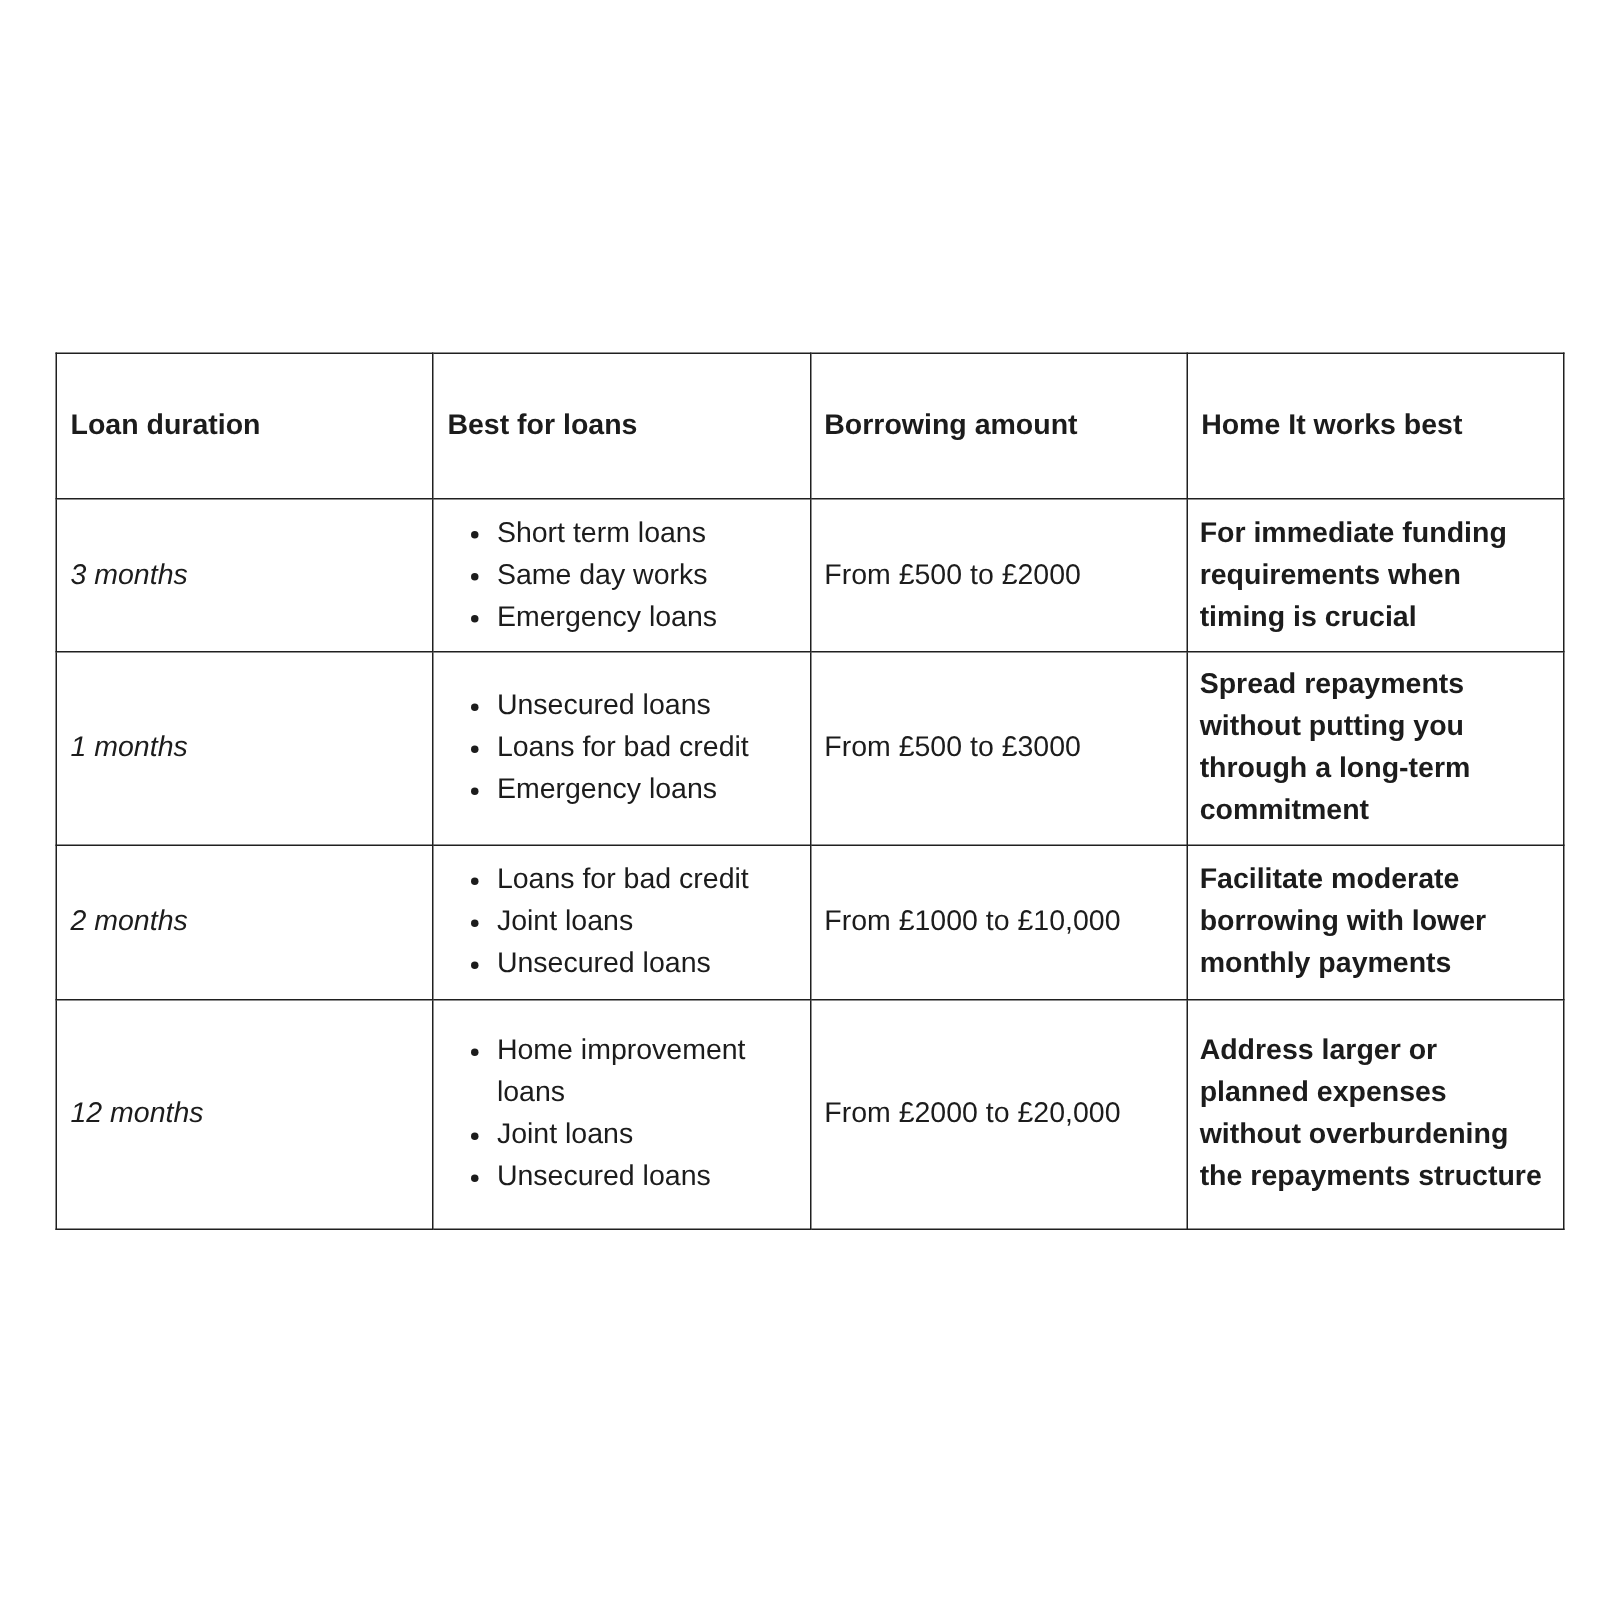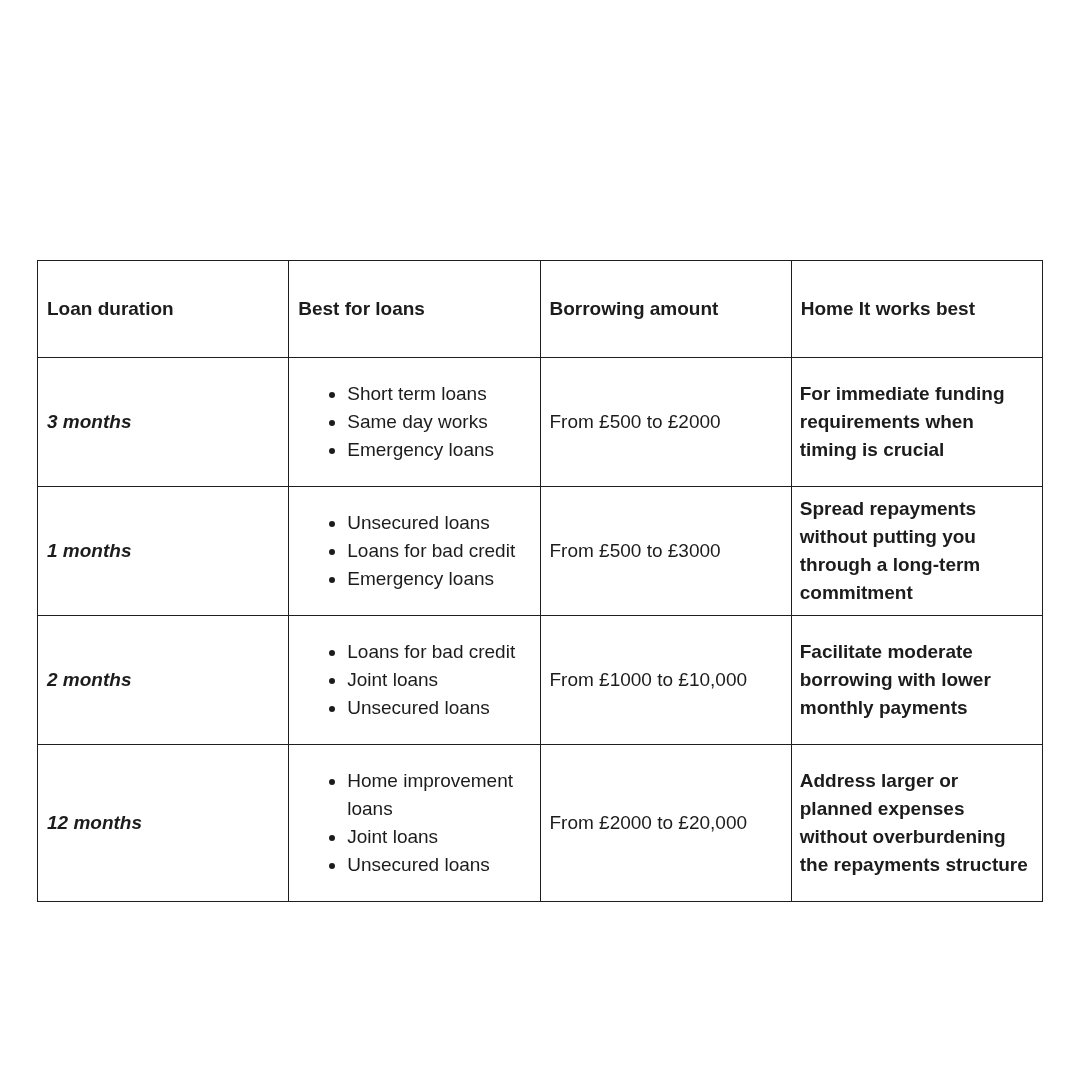--- a/index.html
+++ b/index.html
@@ -13,21 +13,21 @@
   .canvas {
     position: relative;
     width: 1080px;
     height: 1080px;
     background: #ffffff;
     overflow: hidden;
   }
   table.loan-table {
     position: absolute;
     left: 37px;
-    top: 260px;
+    top: 235px;
     width: 1006px;
     border-collapse: collapse;
     table-layout: fixed;
     background: #ffffff;
   }
   table.loan-table th,
   table.loan-table td {
     border: 1.5px solid #1f1f1f;
     vertical-align: middle;
     font-size: 19px;
@@ -42,27 +42,27 @@
   tr.row-6-months  { height: 127px; }
   tr.row-9-months  { height: 103px; }
   tr.row-12-months { height: 153px; }
 
   th.header-cell {
     font-weight: 700;
     font-size: 19.5px;
     padding: 0 8px 0 9px;
   }
   td.duration-cell {
-    font-weight: 700;
+    font-weight: 400;
     font-style: italic;
     padding: 0 8px 0 9px;
   }
   td.best-for-cell { padding: 6px 4px 6px 8px; }
   td.best-for-cell ul {
-    margin: 16px;
+    margin: 0;
     padding-left: 34px;
     list-style-type: disc;
   }
   td.amount-cell     { padding: 0 6px 0 9px; }
   td.works-best-cell { padding: 8px 8px 8px 8px; font-weight: bold; }
 </style>
 </head>
 <body>
 
 <div class="canvas">

